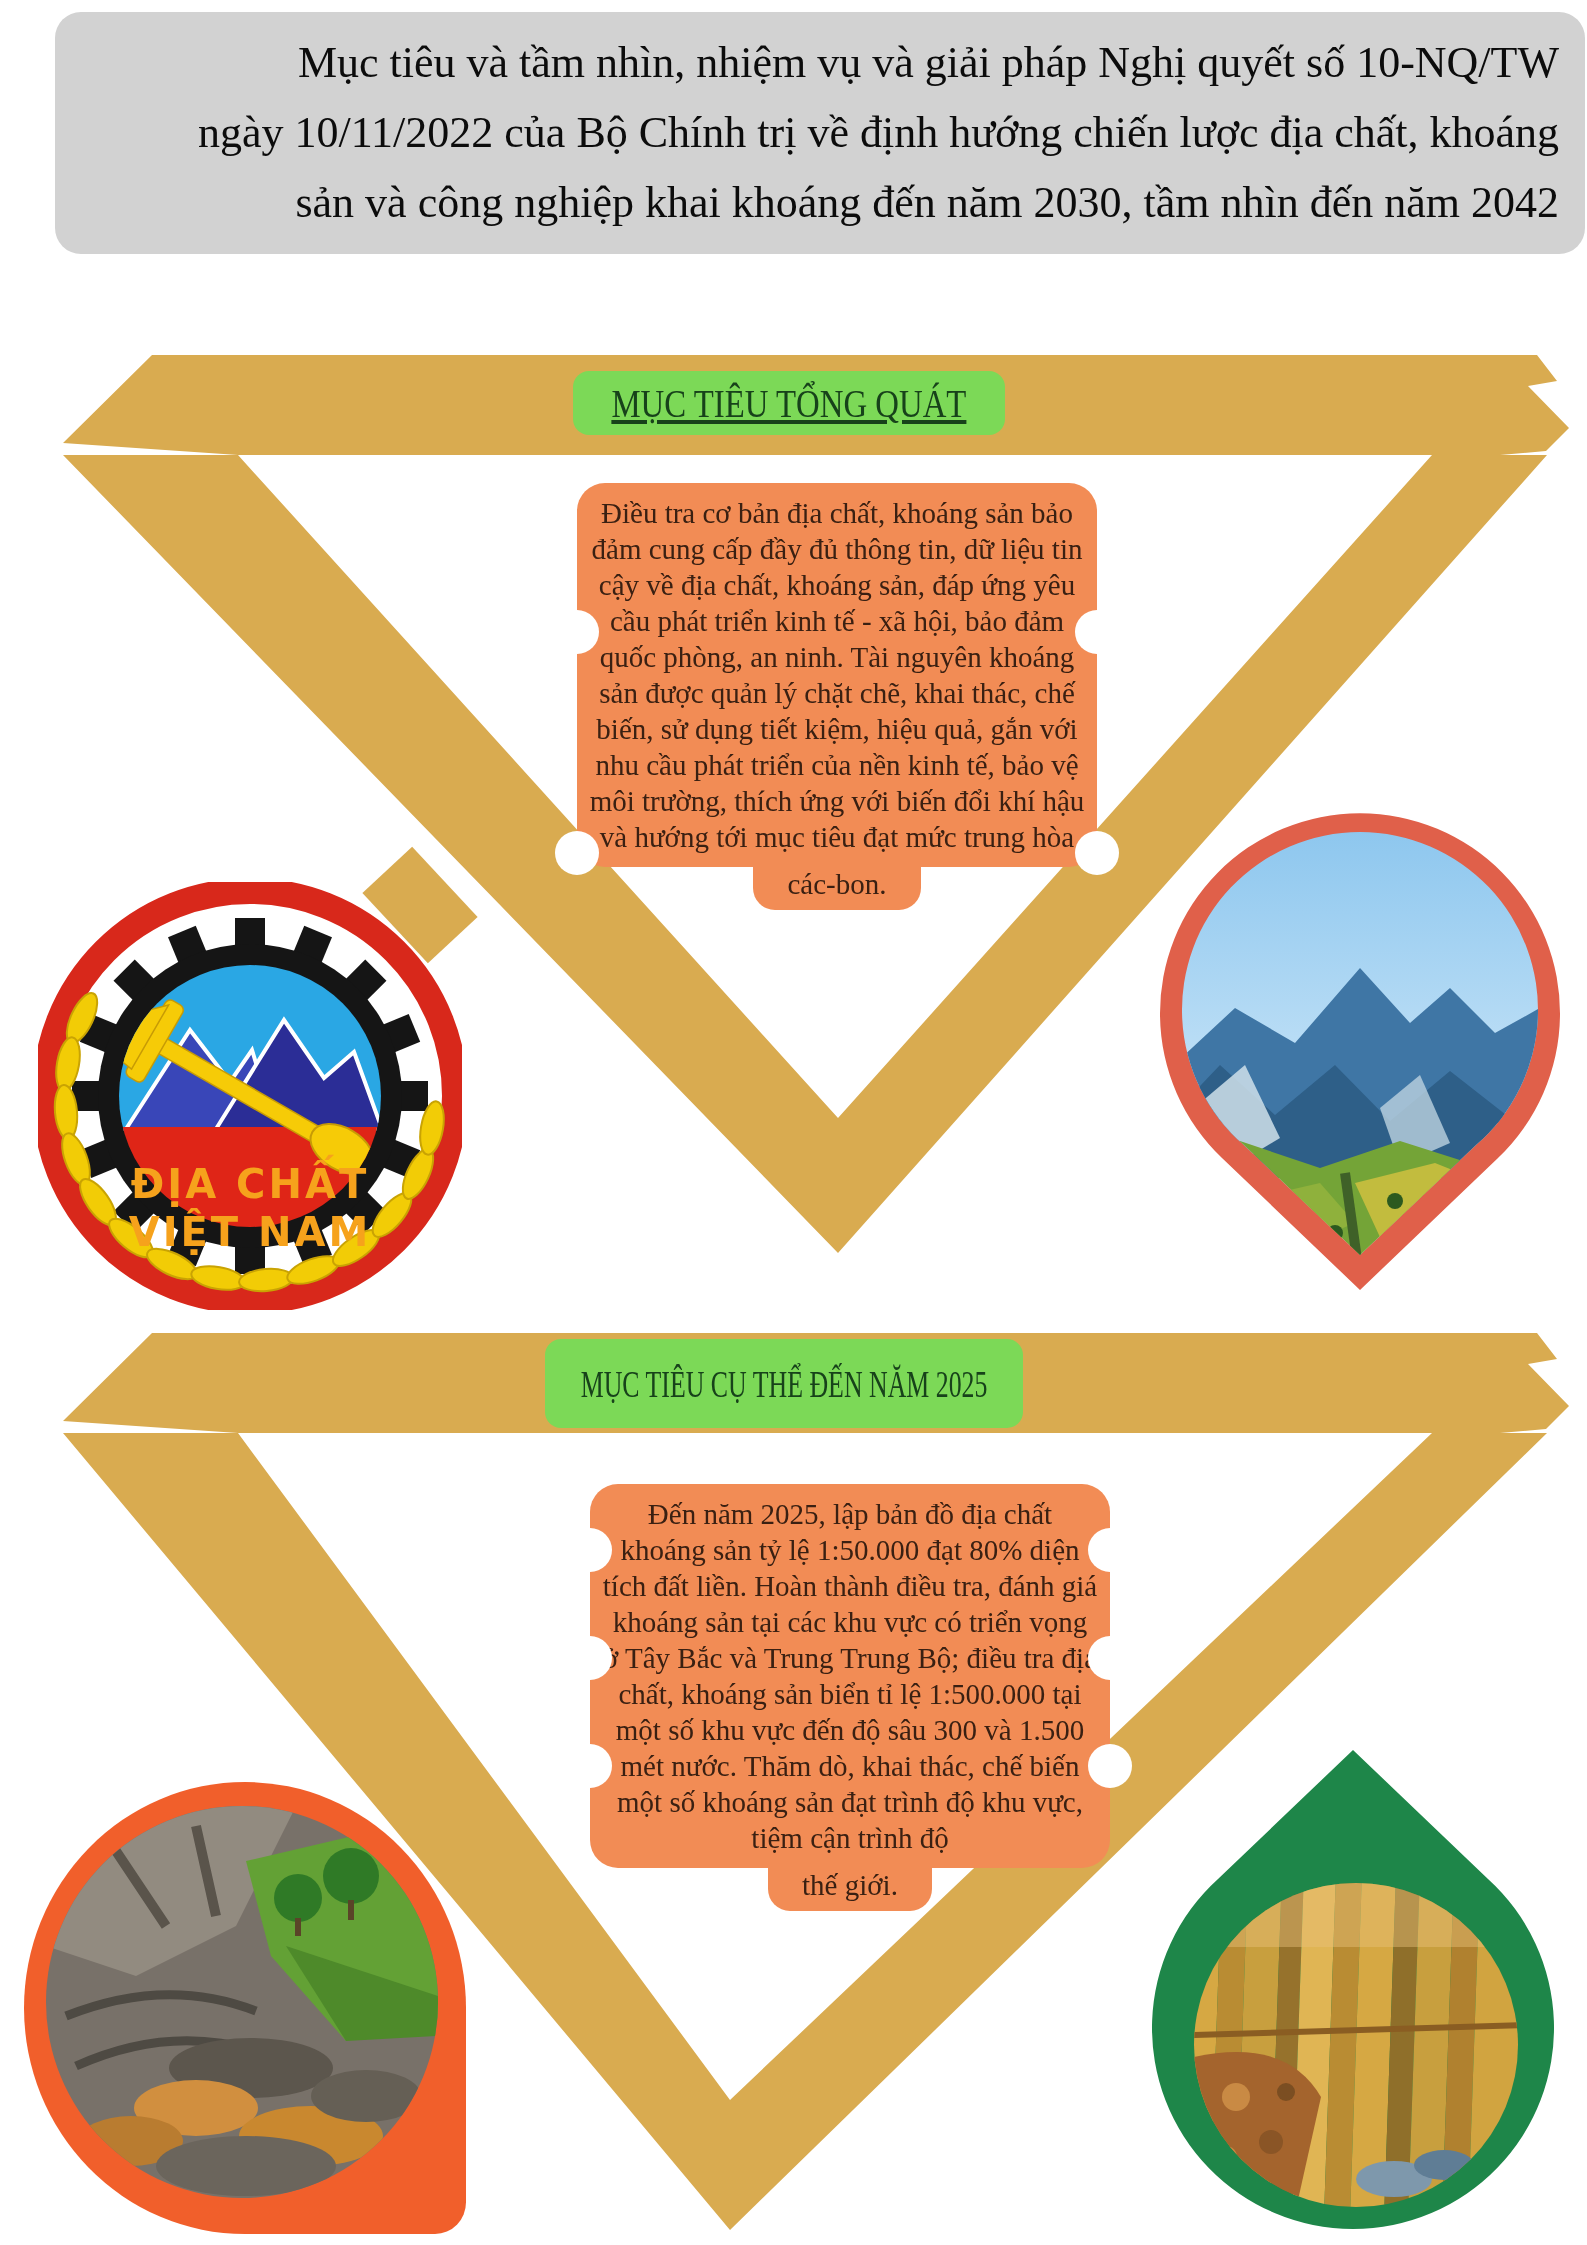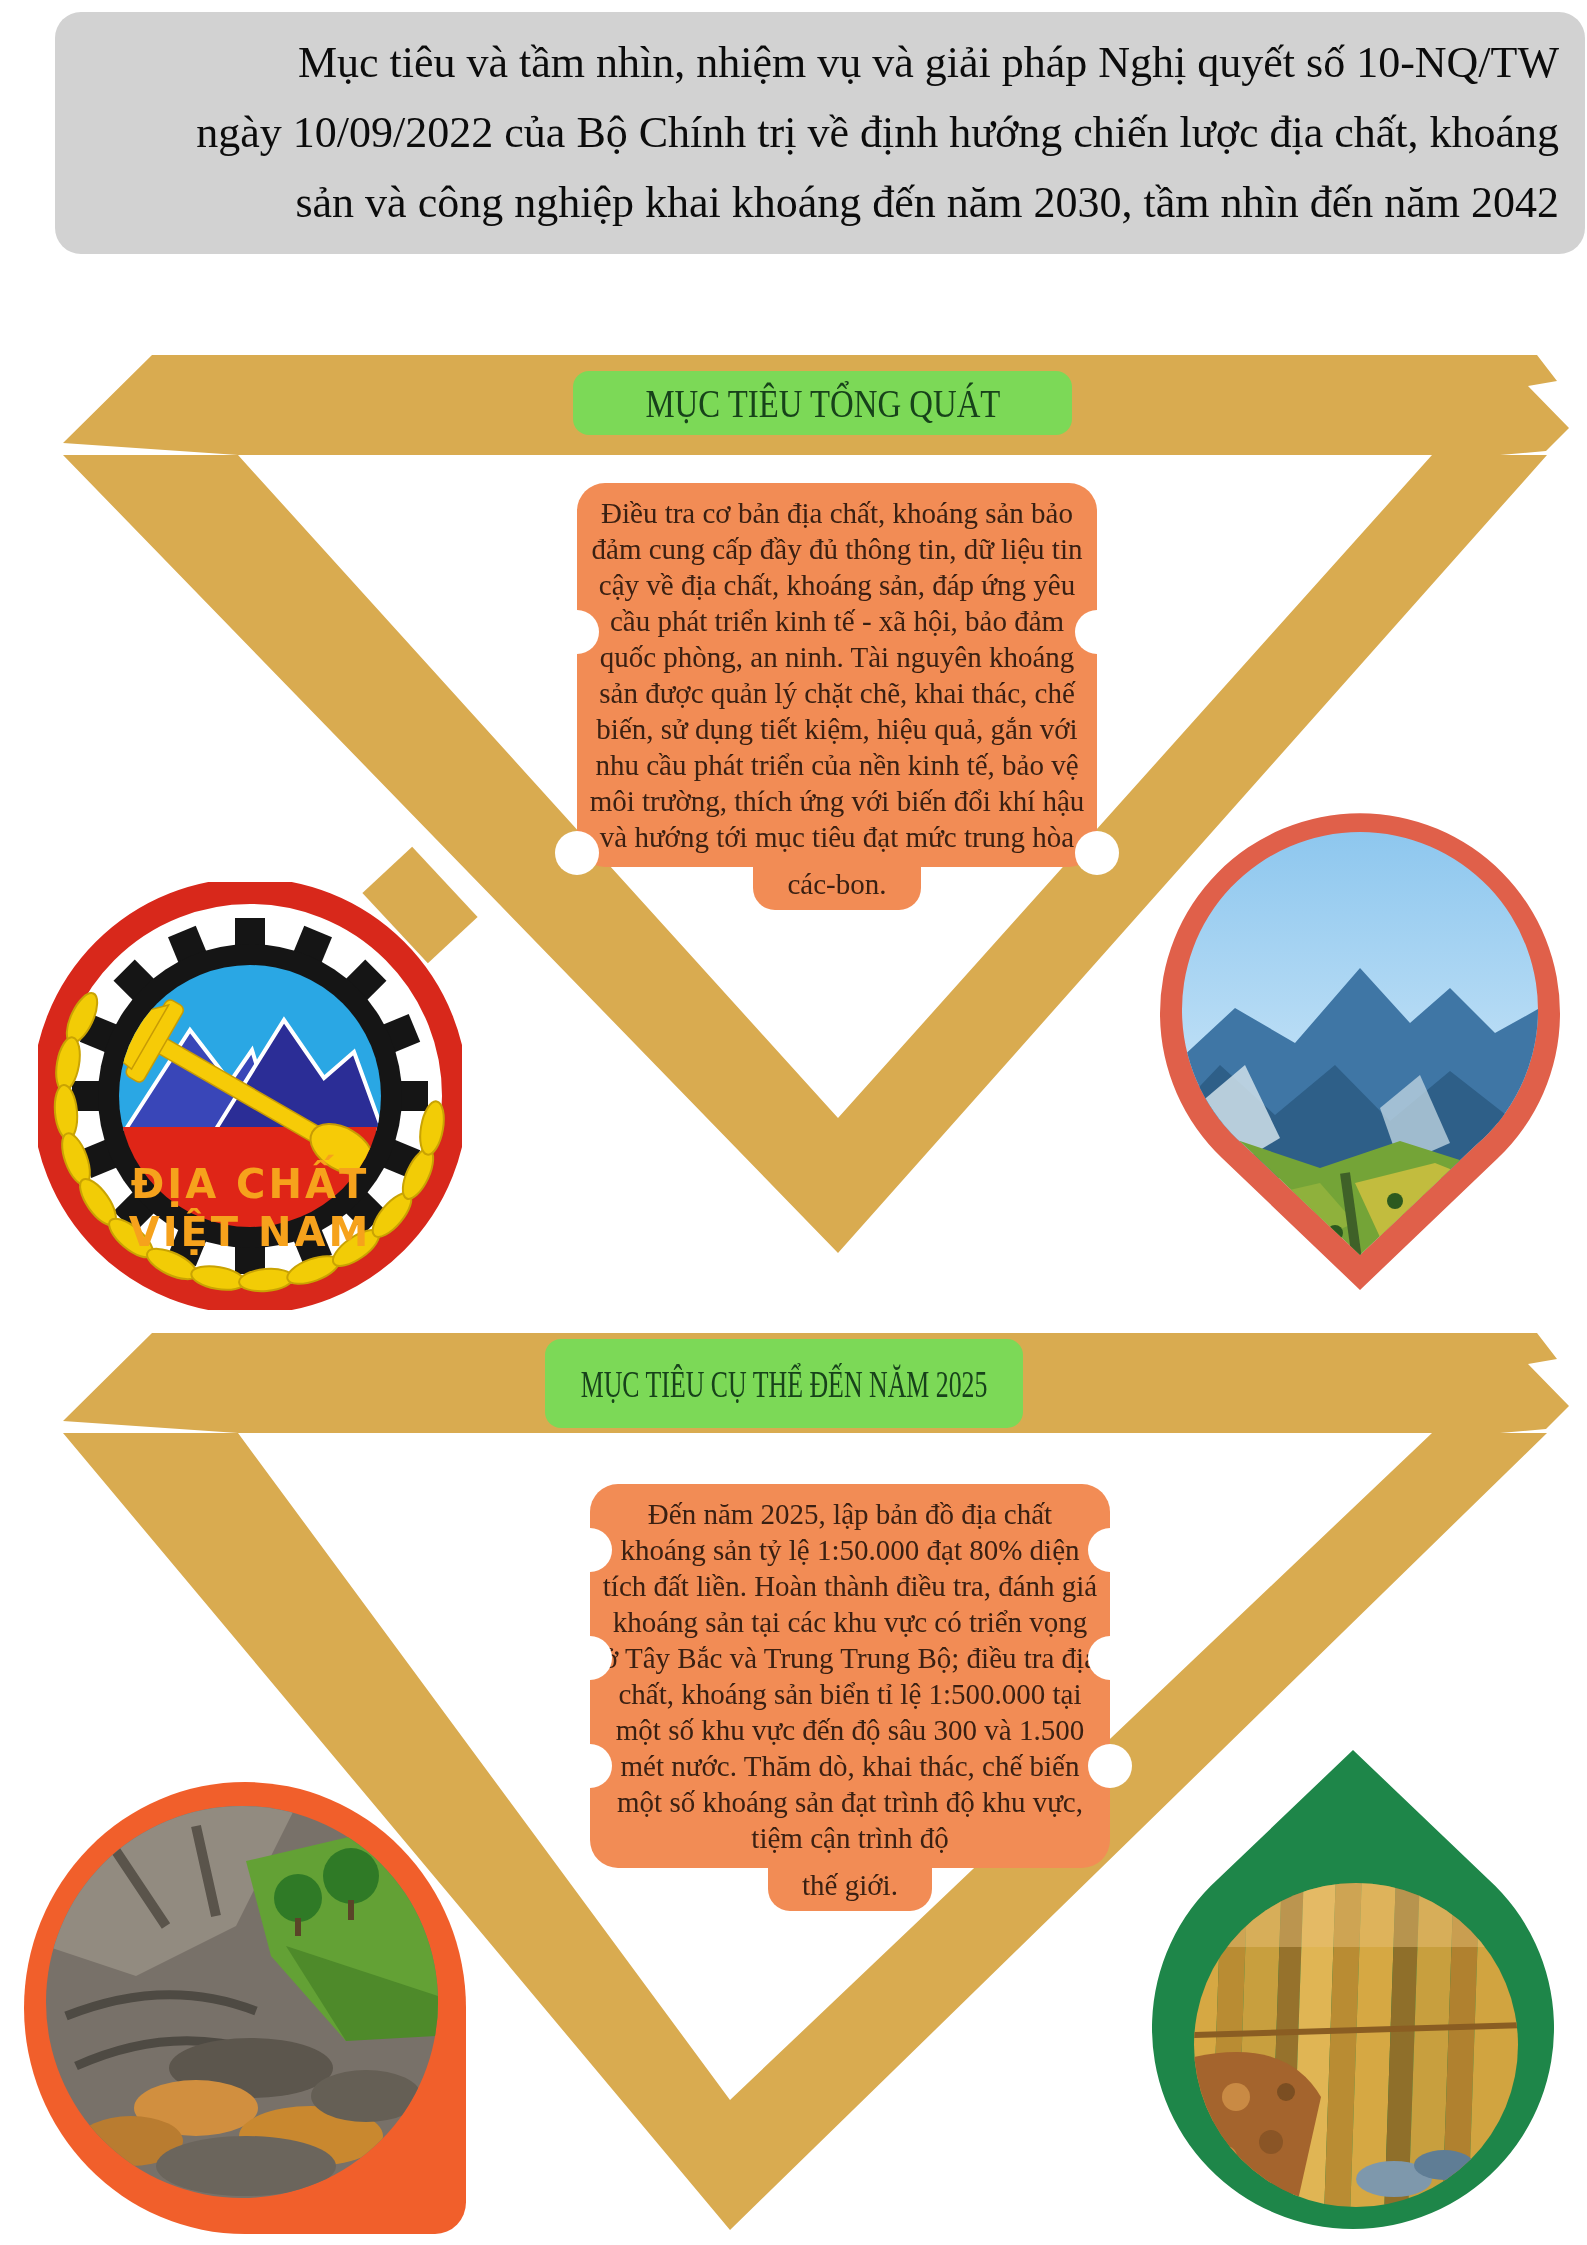--- a/index.html
+++ b/index.html
@@ -10,21 +10,21 @@
   .header{position:absolute;left:55px;top:12px;width:1478px;background:#d2d2d2;
           border-radius:26px;padding:16px 26px;text-align:center;color:#0c0c0c;}
   .header div{font-size:44px;line-height:70px;white-space:nowrap;text-align:right;}
 
   
   .vsvg{position:absolute;left:0;top:0;width:1587px;height:2245px;}
 
   
   .glabel{position:absolute;background:#7cd957;border-radius:16px;
           display:flex;align-items:center;justify-content:center;color:#17421a;}
-  .glabel-1{left:573px;top:371px;width:499px;height:64px;}
+  .glabel-1{left:573px;top:371px;width:432px;height:64px;text-decoration:underline;}
   .glabel-2{left:545px;top:1339px;width:478px;height:89px;}
   .glabel-1 span{font-size:41px;transform:scaleX(.80);white-space:nowrap;}
   .glabel-2 span{font-size:38px;transform:scaleX(.68);white-space:nowrap;}
 
   
   .obox{position:absolute;width:520px;color:#3a2012;text-align:center;}
   .obox-main{background:#f28c55;border-radius:28px;padding:12px 12px;font-size:29px;line-height:36px;}
   .obox-tab{background:#f28c55;border-radius:0 0 22px 22px;margin:-2px auto 16px;
             width:max-content;padding:1px 34px 8px;font-size:29px;line-height:36px;}
   .obox-1{left:577px;top:483px;}
@@ -38,21 +38,21 @@
                background:#f15f2b;border-radius:50% 50% 7% 50%;}
   .blob-photo{position:absolute;left:22px;top:24px;width:392px;height:392px;}
 </style>
 </head>
 <body>
 
 <div class="canvas">
 
   <div class="header">
     <div>Mục tiêu và tầm nhìn, nhiệm vụ và giải pháp Nghị quyết số 10-NQ/TW</div>
-    <div>ngày 10/09/2022 của Bộ Chính trị về định hướng chiến lược địa chất, khoáng</div>
+    <div>ngày 10/11/2022 của Bộ Chính trị về định hướng chiến lược địa chất, khoáng</div>
     <div>sản và công nghiệp khai khoáng đến năm 2030, tầm nhìn đến năm 2042</div>
   </div>
 
   <svg class="vsvg" viewBox="0 0 1587 2245">
     <g fill="#d9ab50">
 
       <polygon points="152,355 1537,355 1557,381 1528,386 1569,428 1546,451 1500,455 238,455 63,443"></polygon>
       <polygon points="63,455 238,455 838,1118 1432,455 1547,455 838,1253"></polygon>
       <rect x="-48" y="-34" width="96" height="68" transform="translate(420,905) rotate(47)"></rect>
 

